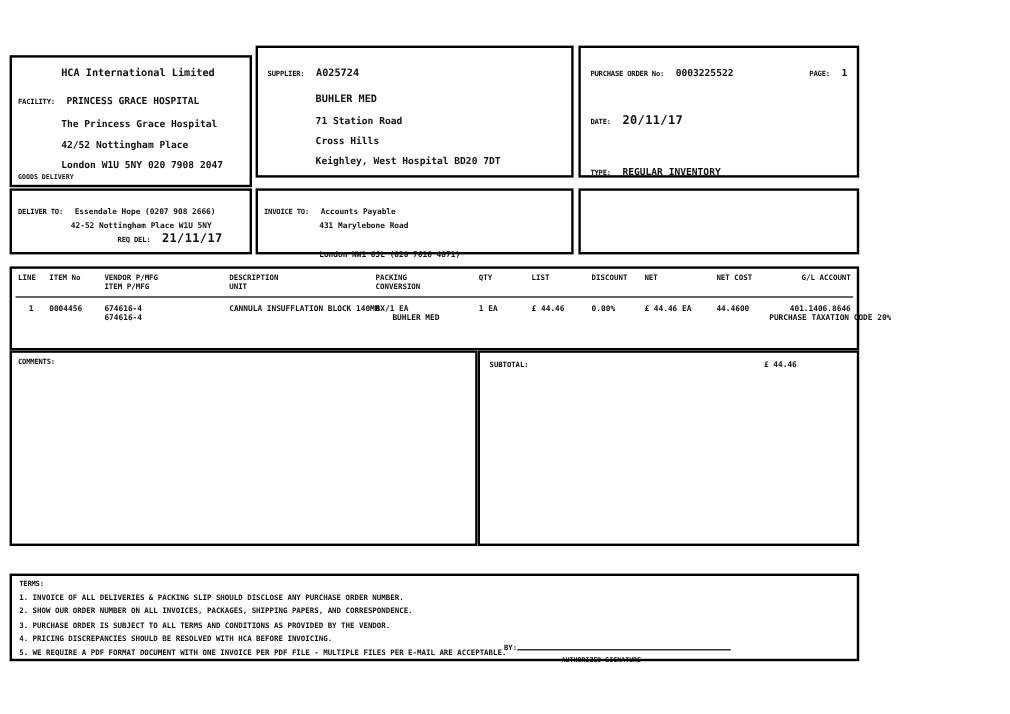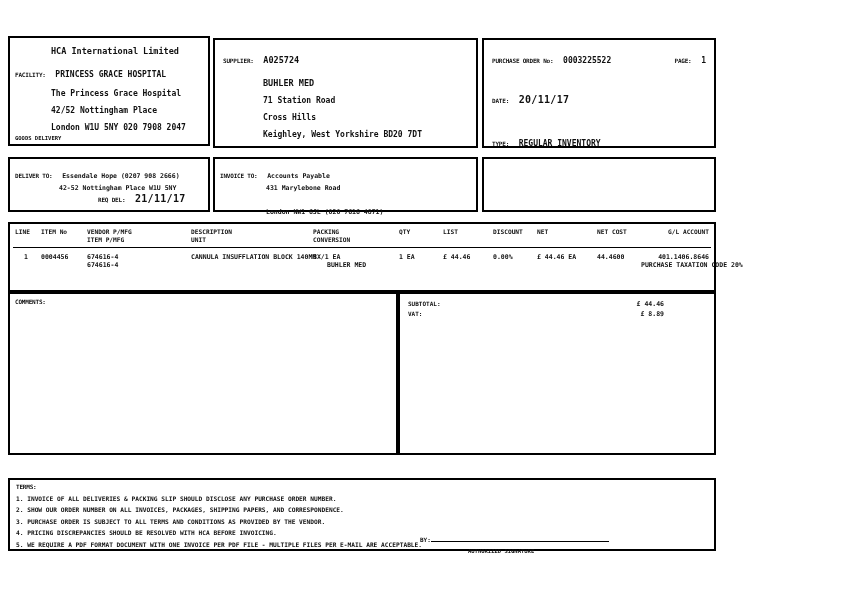--- a/index.html
+++ b/index.html
@@ -29,41 +29,41 @@
   .tot-val{flex:1;text-align:right;padding-right:42px;font-size:6.5px;}
   .term-line{font-size:6.2px;line-height:7px;margin-top:4.5px;white-space:nowrap;}
   .sig{position:absolute;left:410px;top:47px;width:215px;}
   .sig-line{display:inline-block;width:178px;border-bottom:1.4px solid #000;height:6px;vertical-align:baseline;}
 </style>
 </head>
 <body>
 
 <div>
 
-  <div class="box" style="left:8px;top:36px;width:202px;height:110px;padding:8px 5px;">
+  <div class="box" style="left:8px;top:46px;width:202px;height:110px;padding:8px 5px;">
     <div class="row ind36 t85">HCA International Limited</div>
     <div class="row mt6">
       <span class="lbl">FACILITY:</span>
       <span class="t8">PRINCESS GRACE HOSPITAL</span>
     </div>
     <div class="row ind36 t8 mt8">The Princess Grace Hospital</div>
     <div class="row ind36 t8 mt8">42/52 Nottingham Place</div>
     <div class="row ind36 t8 mt8">London  W1U 5NY  020 7908 2047</div>
     <div class="t55" style="position:absolute;left:5px;bottom:3px;">GOODS DELIVERY</div>
   </div>
 
   <div class="box" style="left:213px;top:38px;width:265px;height:110px;padding:8px 8px;">
     <div class="row">
       <span class="lbl">SUPPLIER:</span>
       <span class="t85">A025724</span>
     </div>
     <div class="row ind40 t85" style="margin-top:11px;">BUHLER MED</div>
     <div class="row ind40 t8 mt8">71 Station Road</div>
     <div class="row ind40 t8 mt8">Cross Hills</div>
-    <div class="row ind40 t8 mt8">Keighley, West Yorkshire BD20 7DT</div>
+    <div class="row ind40 t8 mt8">Keighley, West Hospital BD20 7DT</div>
   </div>
 
   <div class="box" style="left:482px;top:38px;width:234px;height:110px;padding:8px 8px;">
     <div class="row flexbetween">
       <span>
         <span class="lbl">PURCHASE ORDER No:</span>
         <span class="t8">0003225522</span>
       </span>
       <span>
         <span class="lbl">PAGE:</span>
@@ -160,24 +160,20 @@
 
   <div class="box" style="left:8px;top:292px;width:390px;height:163px;padding:4px 5px;">
     <div class="lbl">COMMENTS:</div>
   </div>
 
   <div class="box" style="left:398px;top:292px;width:318px;height:163px;padding:4px 8px;">
     <div class="tot-row">
       <span class="tot-lbl">SUBTOTAL:</span>
       <span class="tot-val">£ 44.46</span>
     </div>
-    <div class="tot-row">
-      <span class="tot-lbl">VAT:</span>
-      <span class="tot-val">£ 8.89</span>
-    </div>
   </div>
 
   <div class="box" style="left:8px;top:478px;width:708px;height:73px;padding:3px 6px;">
     <div class="lbl">TERMS:</div>
     <div class="term-line">1. INVOICE OF ALL DELIVERIES &amp; PACKING SLIP SHOULD DISCLOSE ANY PURCHASE ORDER NUMBER.</div>
     <div class="term-line">2. SHOW OUR ORDER NUMBER ON ALL INVOICES, PACKAGES, SHIPPING PAPERS, AND CORRESPONDENCE.</div>
     <div class="term-line">3. PURCHASE ORDER IS SUBJECT TO ALL TERMS AND CONDITIONS AS PROVIDED BY THE VENDOR.</div>
     <div class="term-line">4. PRICING DISCREPANCIES SHOULD BE RESOLVED WITH HCA BEFORE INVOICING.</div>
     <div class="term-line">5. WE REQUIRE A PDF FORMAT DOCUMENT WITH ONE INVOICE PER PDF FILE - MULTIPLE FILES PER E-MAIL ARE ACCEPTABLE.</div>
     <div class="sig">

